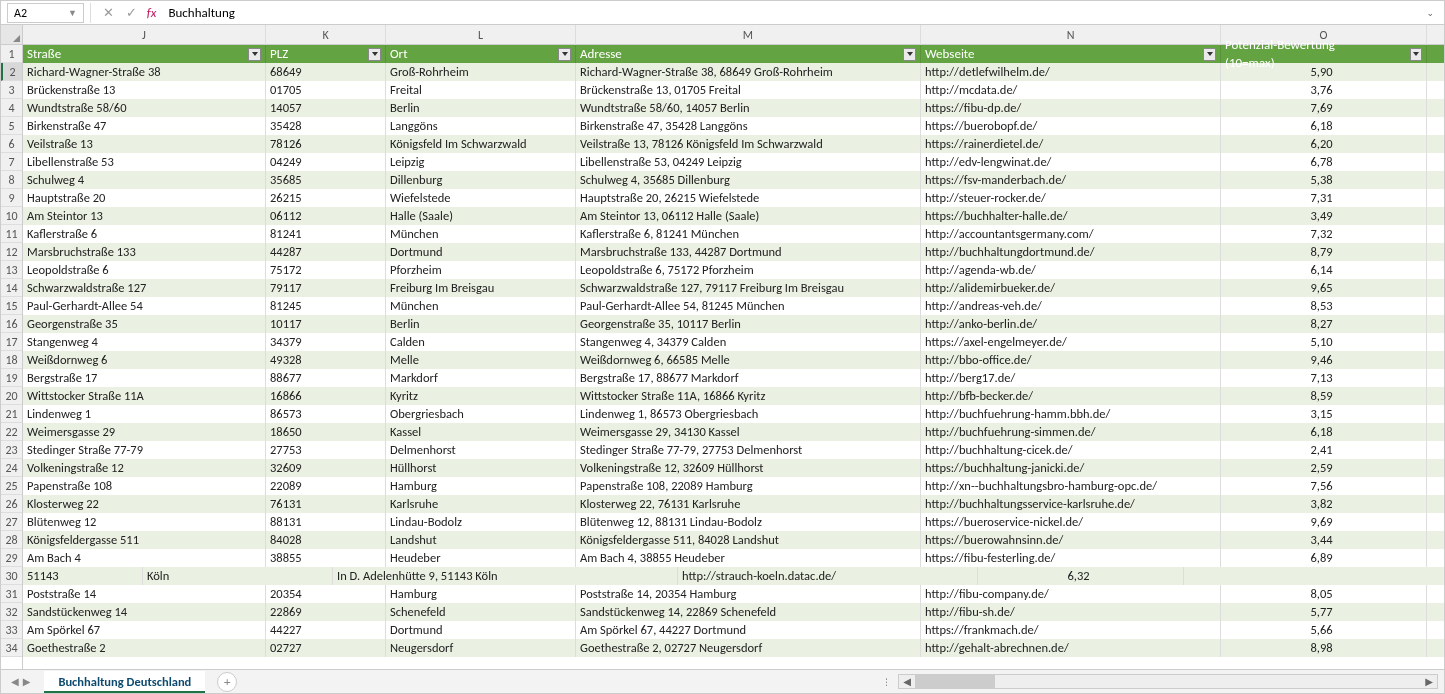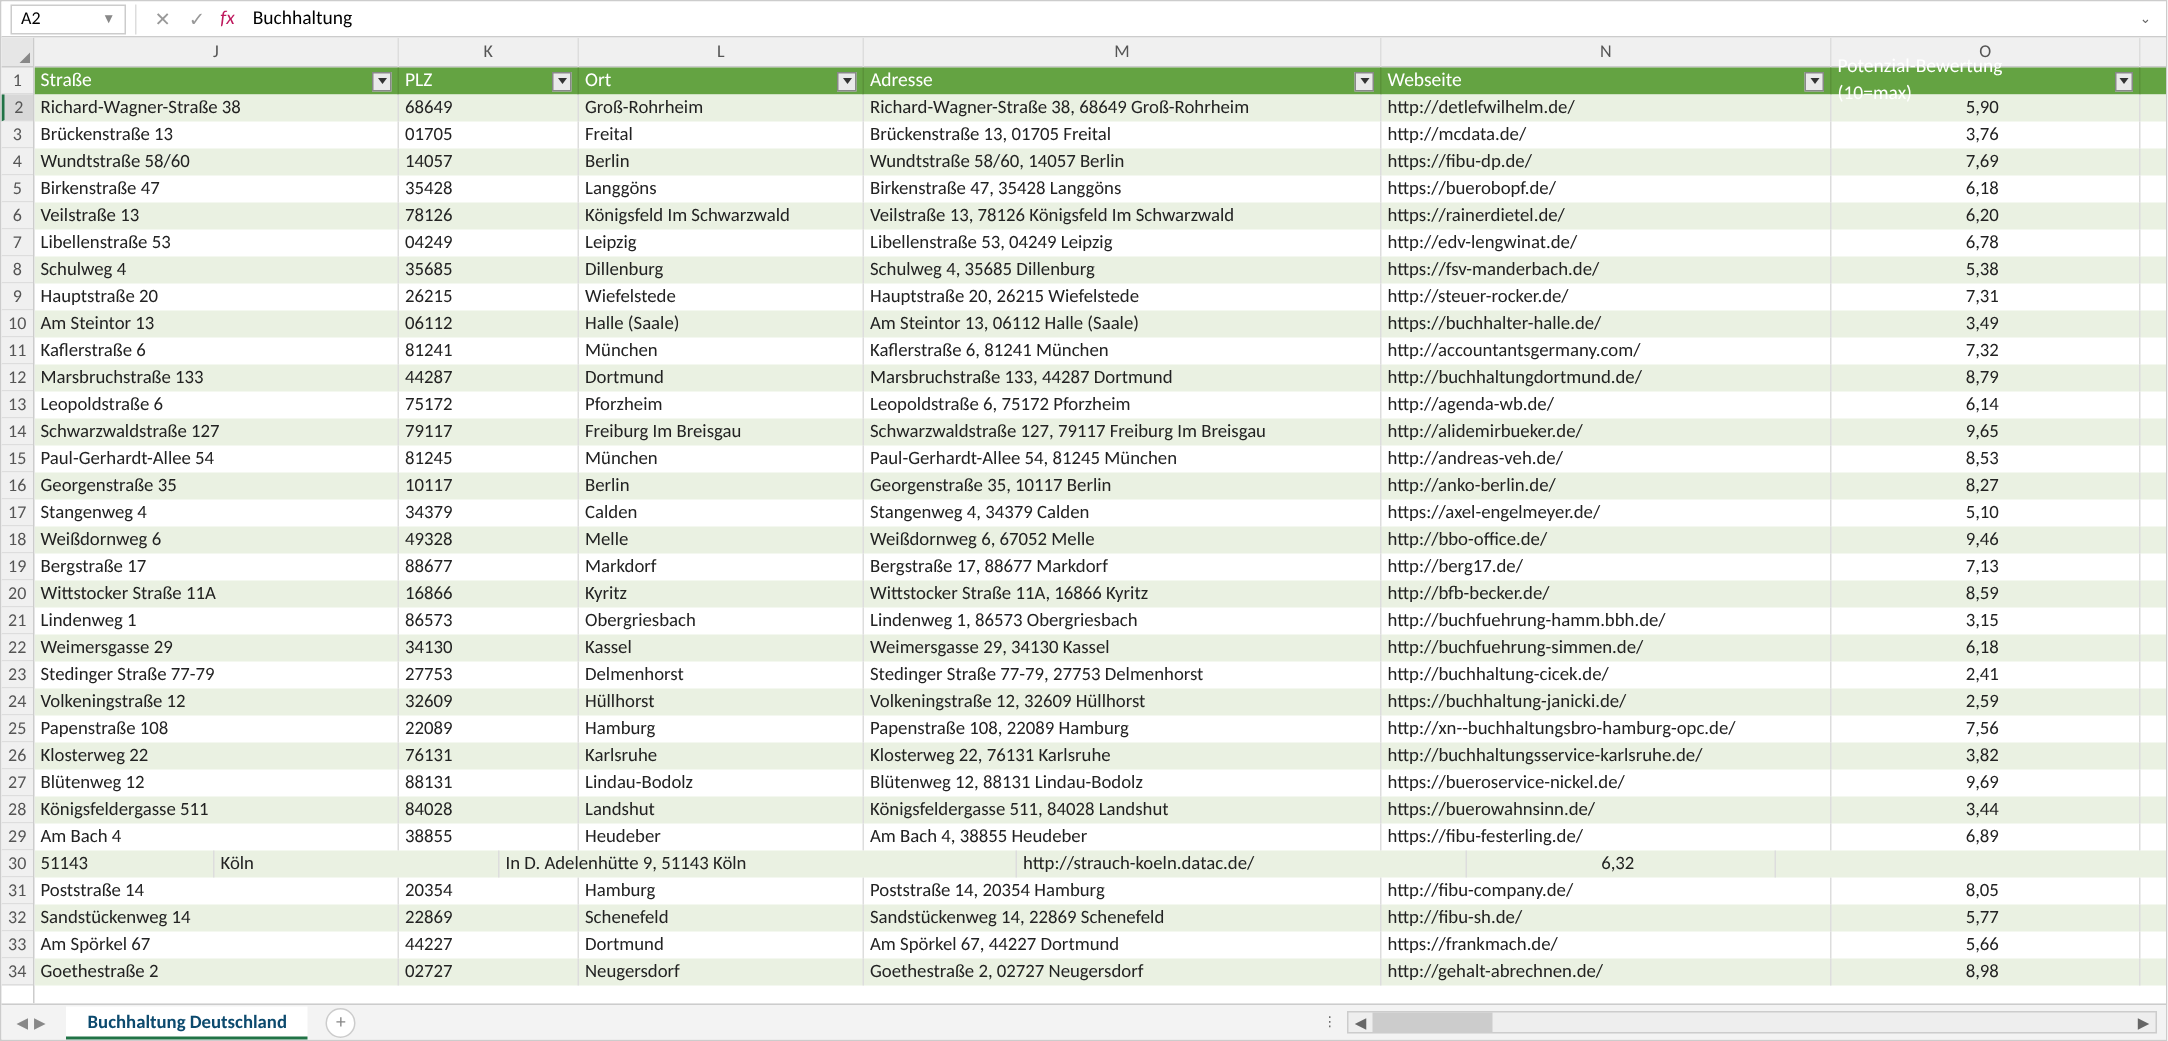--- a/index.html
+++ b/index.html
@@ -260,21 +260,21 @@
             <div class="cell cK">34379</div>
             <div class="cell cL">Calden</div>
             <div class="cell cM">Stangenweg 4, 34379 Calden</div>
             <div class="cell cN">https://axel-engelmeyer.de/</div>
             <div class="cell cO num">5,10</div>
           </div>
           <div class="row even">
             <div class="cell cJ">Weißdornweg 6</div>
             <div class="cell cK">49328</div>
             <div class="cell cL">Melle</div>
-            <div class="cell cM">Weißdornweg 6, 67052 Melle</div>
+            <div class="cell cM">Weißdornweg 6, 66585 Melle</div>
             <div class="cell cN">http://bbo-office.de/</div>
             <div class="cell cO num">9,46</div>
           </div>
           <div class="row">
             <div class="cell cJ">Bergstraße 17</div>
             <div class="cell cK">88677</div>
             <div class="cell cL">Markdorf</div>
             <div class="cell cM">Bergstraße 17, 88677 Markdorf</div>
             <div class="cell cN">http://berg17.de/</div>
             <div class="cell cO num">7,13</div>
@@ -290,21 +290,21 @@
           <div class="row">
             <div class="cell cJ">Lindenweg 1</div>
             <div class="cell cK">86573</div>
             <div class="cell cL">Obergriesbach</div>
             <div class="cell cM">Lindenweg 1, 86573 Obergriesbach</div>
             <div class="cell cN">http://buchfuehrung-hamm.bbh.de/</div>
             <div class="cell cO num">3,15</div>
           </div>
           <div class="row even">
             <div class="cell cJ">Weimersgasse 29</div>
-            <div class="cell cK">34130</div>
+            <div class="cell cK">18650</div>
             <div class="cell cL">Kassel</div>
             <div class="cell cM">Weimersgasse 29, 34130 Kassel</div>
             <div class="cell cN">http://buchfuehrung-simmen.de/</div>
             <div class="cell cO num">6,18</div>
           </div>
           <div class="row">
             <div class="cell cJ">Stedinger Straße 77-79</div>
             <div class="cell cK">27753</div>
             <div class="cell cL">Delmenhorst</div>
             <div class="cell cM">Stedinger Straße 77-79, 27753 Delmenhorst</div>

